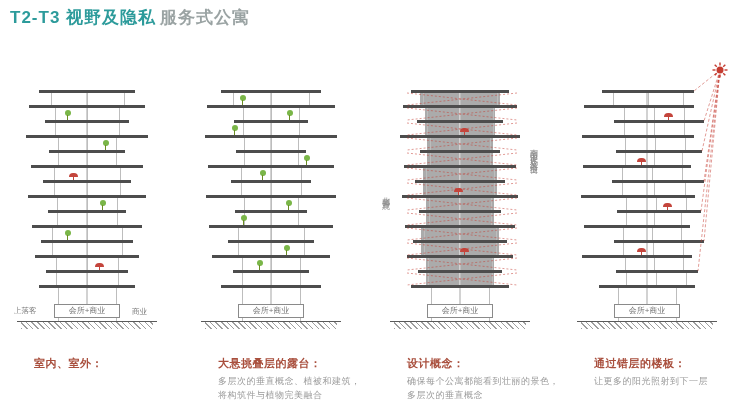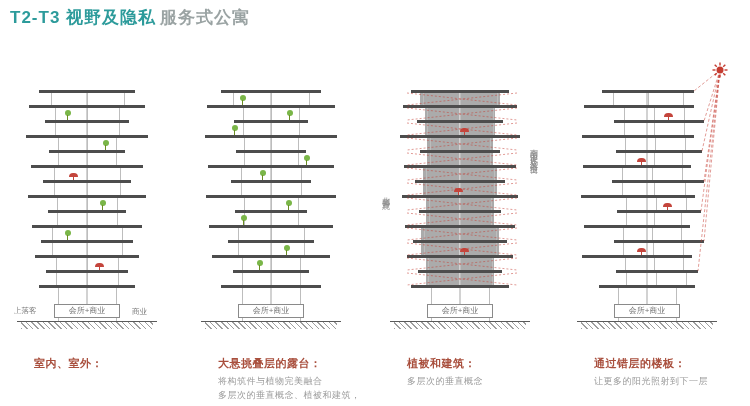--- a/index.html
+++ b/index.html
@@ -192,22 +192,22 @@
         <div class="tree" style="left: 89.4px; top: 110px;"></div>
         <div class="tree" style="left: 44px; top: 125px;"></div>
         <div class="tree" style="left: 86.8px; top: 155px;"></div>
         <div class="tree" style="left: 59.8px; top: 170px;"></div>
         <div class="base-box" style="left: 42px; top: 214px; width: 64px;">会所+商业</div>
         <div class="ground" style="left: 5px; top: 231px; width: 140px;"></div>
         <div class="hatch" style="left: 9px; top: 232px; width: 132px;"></div>
       </div>
       <div class="caption" style="left: 218px;">
         <h4>大悬挑叠层的露台：</h4>
+        <p>多层次的垂直概念、植被和建筑，</p>
         <p>将构筑件与植物完美融合</p>
-        <p>多层次的垂直概念、植被和建筑，</p>
       </div>
       <div class="tower" style="left: 385px;">
         <div class="mass" style="left: 34.82px; top: 3px; width: 80.36px; height: 12px;"></div>
         <div class="mass" style="left: 39.74px; top: 18px; width: 70.52px; height: 12px;"></div>
         <div class="mass" style="left: 39.74px; top: 33px; width: 70.52px; height: 12px;"></div>
         <div class="mass" style="left: 42.2px; top: 48px; width: 65.6px; height: 12px;"></div>
         <div class="mass" style="left: 42.2px; top: 63px; width: 65.6px; height: 12px;"></div>
         <div class="mass" style="left: 38.1px; top: 78px; width: 73.8px; height: 12px;"></div>
         <div class="mass" style="left: 38.1px; top: 93px; width: 73.8px; height: 12px;"></div>
         <div class="mass" style="left: 41.38px; top: 108px; width: 67.24px; height: 12px;"></div>
@@ -303,21 +303,22 @@
           <line x1="132" y1="138" x2="22" y2="150" stroke="#c43b30" stroke-width="0.6" stroke-dasharray="2 2" opacity="0.85"></line>
           <line x1="22" y1="153" x2="132" y2="165" stroke="#c43b30" stroke-width="0.6" stroke-dasharray="2 2" opacity="0.85"></line>
           <line x1="132" y1="153" x2="22" y2="165" stroke="#c43b30" stroke-width="0.6" stroke-dasharray="2 2" opacity="0.85"></line>
           <line x1="22" y1="168" x2="132" y2="180" stroke="#c43b30" stroke-width="0.6" stroke-dasharray="2 2" opacity="0.85"></line>
           <line x1="132" y1="168" x2="22" y2="180" stroke="#c43b30" stroke-width="0.6" stroke-dasharray="2 2" opacity="0.85"></line>
           <line x1="22" y1="183" x2="132" y2="195" stroke="#c43b30" stroke-width="0.6" stroke-dasharray="2 2" opacity="0.85"></line>
           <line x1="132" y1="183" x2="22" y2="195" stroke="#c43b30" stroke-width="0.6" stroke-dasharray="2 2" opacity="0.85"></line>
         </svg>
       </div>
       <div class="caption" style="left: 407px;">
-        <h4>植被和建筑：</h4>
+        <h4>设计概念：</h4>
+        <p>确保每个公寓都能看到壮丽的景色，</p>
         <p>多层次的垂直概念</p>
       </div>
       <div class="tower" style="left: 572px;">
         <div class="corecol" style="left: 74px; top: 2px; height: 223px;"></div>
         <div class="col" style="left: 41px; top: 3px; height: 12px;"></div>
         <div class="col" style="left: 76px; top: 3px; height: 12px;"></div>
         <div class="col" style="left: 111px; top: 3px; height: 12px;"></div>
         <div class="col" style="left: 51.6px; top: 18px; height: 12px;"></div>
         <div class="col" style="left: 82px; top: 18px; height: 12px;"></div>
         <div class="col" style="left: 112.4px; top: 18px; height: 12px;"></div>

